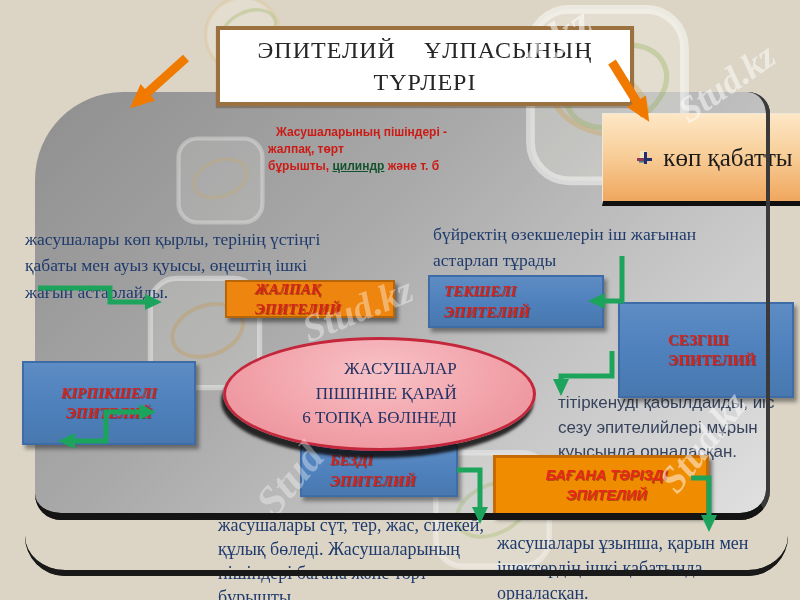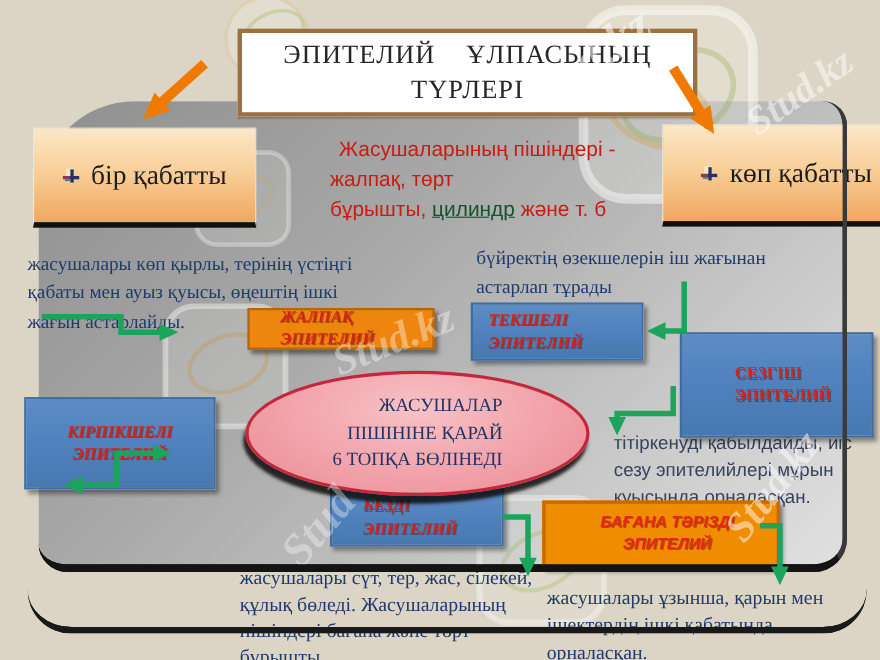--- a/index.html
+++ b/index.html
@@ -36,43 +36,43 @@
   
   .layer-box{position:absolute;z-index:4;display:flex;align-items:center;justify-content:center;
       gap:10px;background:linear-gradient(180deg,#FDE7C6 0%,#F8CF9A 45%,#F0A75E 100%);
       border:1px solid #EFE8D8;border-bottom:5px solid #101010;
       font-size:25px;color:#1C1C1C;}
   .layer-box.left{left:30px;top:116px;width:201px;height:85px;}
   .layer-box.right{left:602px;top:113px;width:200px;height:87px;padding-left:12px;}
 
   
   .red-note{position:absolute;left:268px;top:124px;width:330px;z-index:4;
-      font-family:"Liberation Sans",sans-serif;font-weight:normal;font-size:19px;
-      color:#CC1A14;line-height:1.42;white-space:pre-line;text-indent:8px;margin-left:32px;}
+      font-family:"Liberation Sans",sans-serif;font-weight:bold;font-size:12px;
+      color:#CC1A14;line-height:1.42;white-space:pre-line;text-indent:8px;}
   .red-note .link{color:#14532d;text-decoration:underline;cursor:pointer;text-indent:0;}
 
   
   .desc{position:absolute;z-index:4;color:#1F3A6C;line-height:1.5;white-space:pre-line;}
   .desc.flat{left:25px;top:226px;width:335px;font-size:17.5px;}
   .desc.cubic{left:433px;top:221px;width:320px;font-size:17.5px;}
   .desc.sensory{left:558px;top:391px;width:242px;font-size:17px;
       font-family:"Liberation Sans",sans-serif;color:#37435C;line-height:1.45;}
   .desc.ciliated{left:8px;top:454px;width:256px;font-size:17px;}
   .desc.glandular{left:218px;top:514px;width:282px;font-size:18px;line-height:1.33;}
   .desc.columnar{left:497px;top:531px;width:302px;font-size:18px;line-height:1.38;}
 
   
   .label{position:absolute;z-index:4;display:flex;flex-direction:column;justify-content:center;
       font-weight:bold;font-style:italic;font-size:15px;color:#D4231B;line-height:1.35;
       white-space:pre-line;text-shadow:1px 1px 0 rgba(90,10,0,.45);}
   .label.blue{background:linear-gradient(180deg,#5E8CC4 0%,#4E80BC 55%,#4878AE 100%);
       border:2px solid #3D6CA6;box-shadow:3px 4px 4px rgba(0,0,0,.4);}
   .label.orange{background:#EE850E;border:2px solid #B5650A;box-shadow:3px 4px 4px rgba(0,0,0,.45);}
   .label.flat-l{left:185px;top:280px;width:170px;height:38px;padding-left:28px;box-sizing:border-box;margin-left:40px;}
-  .label.cubic-l{left:428px;top:275px;width:157px;height:53px;padding-left:14px;box-sizing:border-box;}
+  .label.cubic-l{left:428px;top:275px;width:176px;height:53px;padding-left:14px;box-sizing:border-box;}
   .label.sensory-l{left:618px;top:302px;width:176px;height:96px;padding-left:48px;
       box-sizing:border-box;font-style:normal;}
   .label.ciliated-l{left:22px;top:361px;width:170px;height:80px;text-align:center;}
   .label.glandular-l{left:300px;top:444px;width:158px;height:53px;padding-left:28px;box-sizing:border-box;}
   .label.columnar-l{left:493px;top:455px;width:199px;height:55px;text-align:center;
       font-family:"Liberation Sans",sans-serif;font-size:14.5px;color:#E8261A;
       background:#F08C00;border:3px solid #C66A02;box-shadow:3px 4px 4px rgba(0,0,0,.5);padding-left:11px;}
 
   
   .ellipse{position:absolute;left:223px;top:337px;width:307px;height:108px;z-index:4;
@@ -129,30 +129,20 @@
   <span class="wm" style="left:672px;top:62px;font-size:36px;opacity:.5;transform:rotate(-35deg);">Stud.kz</span>
   <span class="wm" style="left:300px;top:287px;font-size:38px;opacity:.38;transform:rotate(-22deg);">Stud.kz</span>
   <span class="wm" style="left:250px;top:455px;font-size:42px;opacity:.35;transform:rotate(-50deg);">Stud</span>
   <span class="wm" style="left:645px;top:420px;font-size:38px;opacity:.5;transform:rotate(-52deg);">Stud.kz</span>
 
   <div class="title-box">
     <div class="title-text">ЭПИТЕЛИЙ&nbsp;&nbsp;&nbsp;&nbsp;ҰЛПАСЫНЫҢ
 ТҮРЛЕРІ</div>
   </div>
 
-  <div class="layer-box left">
-    <svg width="16" height="16" viewBox="0 0 16 16">
-      <rect x="3" y="1" width="7" height="7" fill="#F0E6C0"></rect>
-      <rect x="0" y="8" width="8" height="3" fill="#8E3A56"></rect>
-      <rect x="7" y="2" width="3" height="12" fill="#23306E"></rect>
-      <rect x="7" y="8" width="8" height="3" fill="#23306E"></rect>
-      <rect x="2" y="11" width="5" height="1.6" fill="#3F7F8C"></rect>
-    </svg>
-    <span>бір қабатты</span>
-  </div>
   <div class="layer-box right">
     <svg width="16" height="16" viewBox="0 0 16 16">
       <rect x="3" y="1" width="7" height="7" fill="#F0E6C0"></rect>
       <rect x="0" y="8" width="8" height="3" fill="#8E3A56"></rect>
       <rect x="7" y="2" width="3" height="12" fill="#23306E"></rect>
       <rect x="7" y="8" width="8" height="3" fill="#23306E"></rect>
       <rect x="2" y="11" width="5" height="1.6" fill="#3F7F8C"></rect>
     </svg>
     <span>көп қабатты</span>
   </div>

